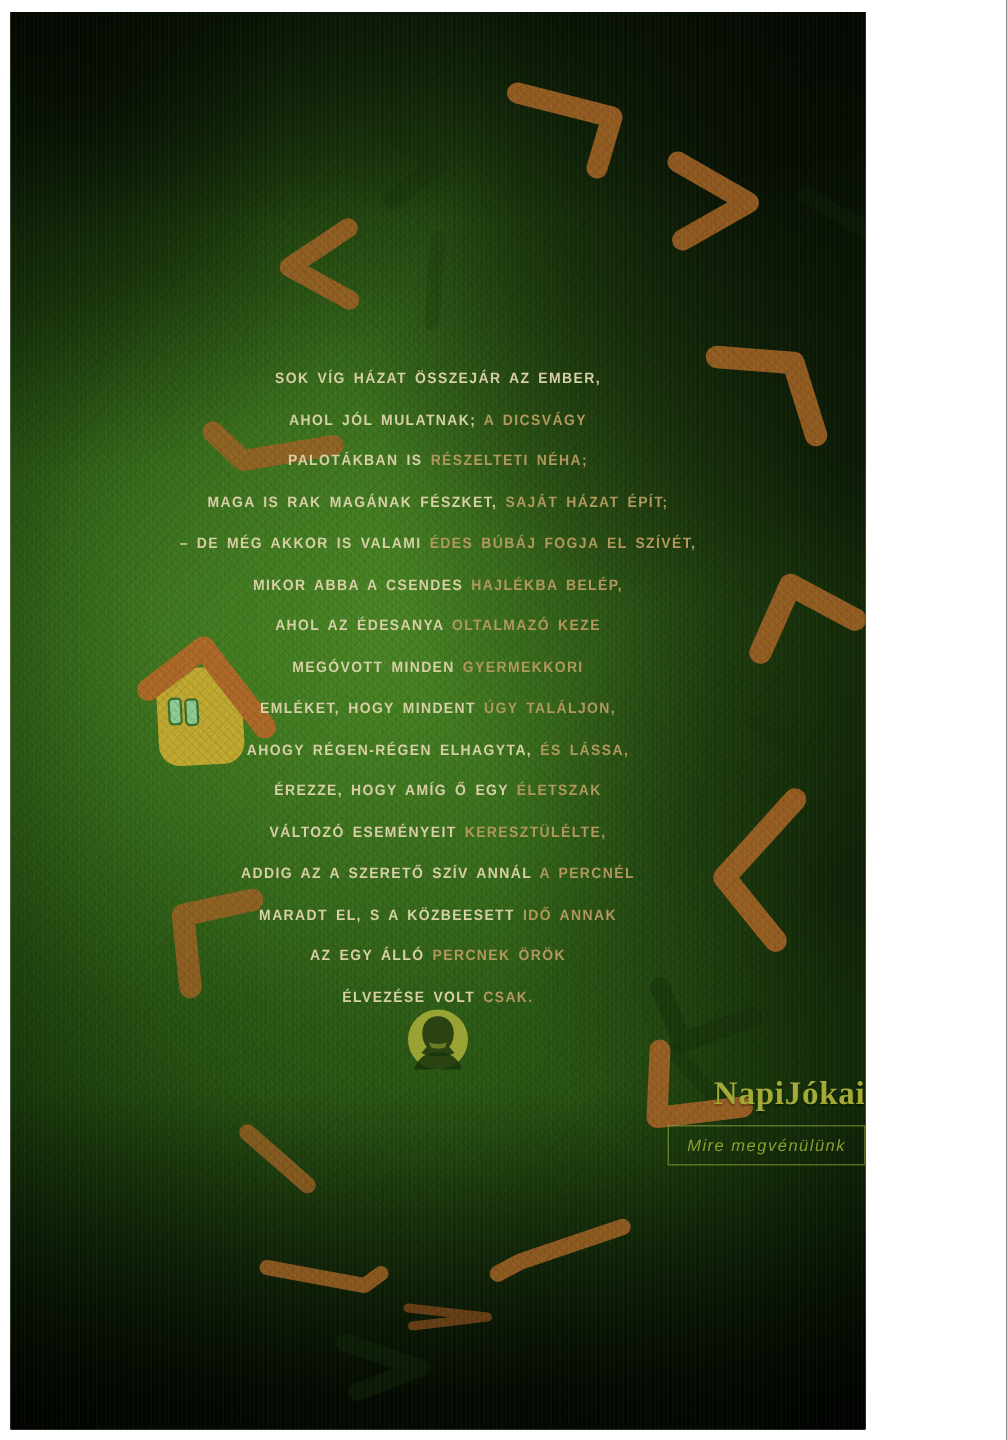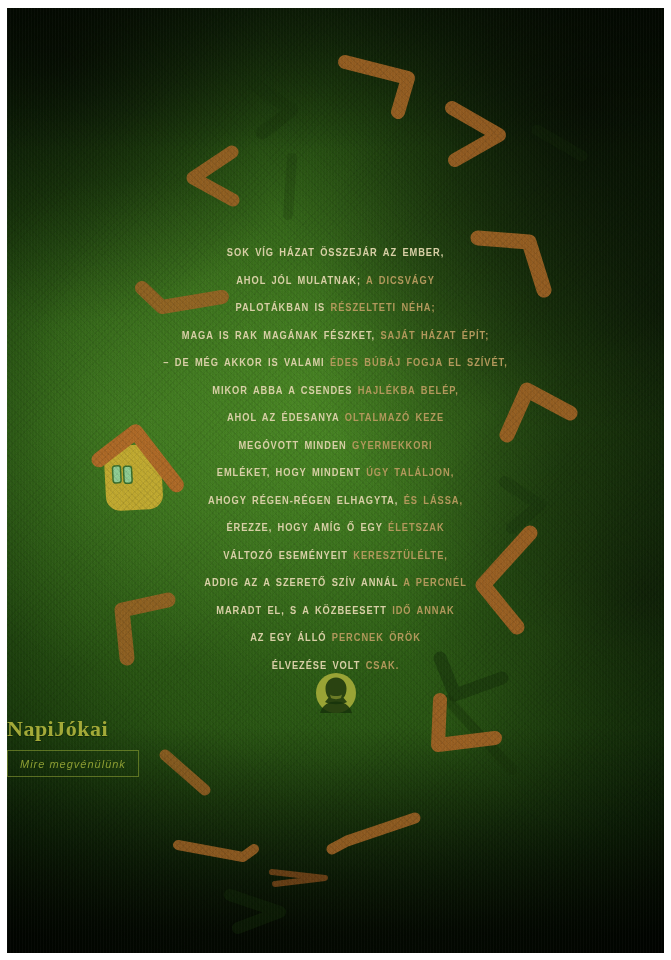--- a/index.html
+++ b/index.html
@@ -1,21 +1,21 @@
 <!DOCTYPE html>
 <html style="--green-bright: #3f7d20; --green-mid: #2c5c14; --green-dark: #122e08; --vignette: #040b01; --text-light: #d8cfa6; --text-gold: #b2985c; --orange: #b06c28; --orange-dark: #8a4f1c; --dark-shape: #16320a; --logo-green: #a3aa38; --tagline-green: #8d9e33; --house-yellow: #ddbf37; --house-roof: #c0752b; --window-green: #9fe3a4;"><head>
 <meta charset="utf-8">
 <style>
   html,body{margin:0;padding:0;background:#888;}
   .frame{
     position:relative;width:671px;height:960px;background:#ffffff;
     font-family:"Liberation Sans",sans-serif;overflow:hidden;
   }
   .poster{
-    position:absolute;left:7px;top:8px;width:657px;height:945px;overflow:hidden;
+    position:absolute;left:7px;top:8px;width:570px;height:945px;overflow:hidden;
     background:
       linear-gradient(to bottom, rgba(0,0,0,.50), rgba(0,0,0,0) 15%),
       linear-gradient(to top, rgba(0,0,0,.80) 2%, rgba(0,0,0,0) 24%),
       radial-gradient(circle at 88% 10%, rgba(0,0,0,.65), rgba(0,0,0,0) 32%),
       radial-gradient(circle at 8% 5%, rgba(0,0,0,.60), rgba(0,0,0,0) 25%),
       radial-gradient(circle at 100% 32%, rgba(0,0,0,.50), rgba(0,0,0,0) 38%),
       radial-gradient(circle at 97% 62%, rgba(0,0,0,.45), rgba(0,0,0,0) 28%),
       radial-gradient(ellipse 55% 40% at 44% 42%, rgba(98,170,48,.50), rgba(0,0,0,0) 75%),
       radial-gradient(ellipse 46% 35% at 18% 44%, rgba(96,172,52,.35), rgba(0,0,0,0) 75%),
       radial-gradient(ellipse 95% 75% at 48% 46%, var(--green-bright) 0%, var(--green-mid) 45%, var(--green-dark) 74%, var(--vignette) 96%);
@@ -38,21 +38,21 @@
     transform:scaleX(.93);transform-origin:50% 0;
   }
   .poem-line{
     height:27.5px;line-height:27.5px;
     font-size:10px;font-weight:700;letter-spacing:1.0px;word-spacing:2px;
     white-space:nowrap;
   }
   .seg.tone-light{color:var(--text-light);}
   .seg.tone-gold{color:var(--text-gold);}
 
-  .logo{position:absolute;left:0;right:0;top:664px;text-align:left;z-index:3;}
+  .logo{position:absolute;left:0;right:0;top:664px;text-align:right;z-index:3;}
   .emblem{display:block;margin:0 auto;width:48px;height:44px;}
   .wordmark{
     margin-top:1px;font-family:"Liberation Serif",serif;font-weight:700;
     font-size:22px;line-height:24px;color:var(--logo-green);
     letter-spacing:0.5px;text-shadow:0 1px 1px rgba(0,0,0,.35);
   }
   .tagline-box{
     display:inline-block;margin-top:9px;padding:3px 12px 4px 12px;
     border:1px solid rgba(150,168,55,.55);
   }

